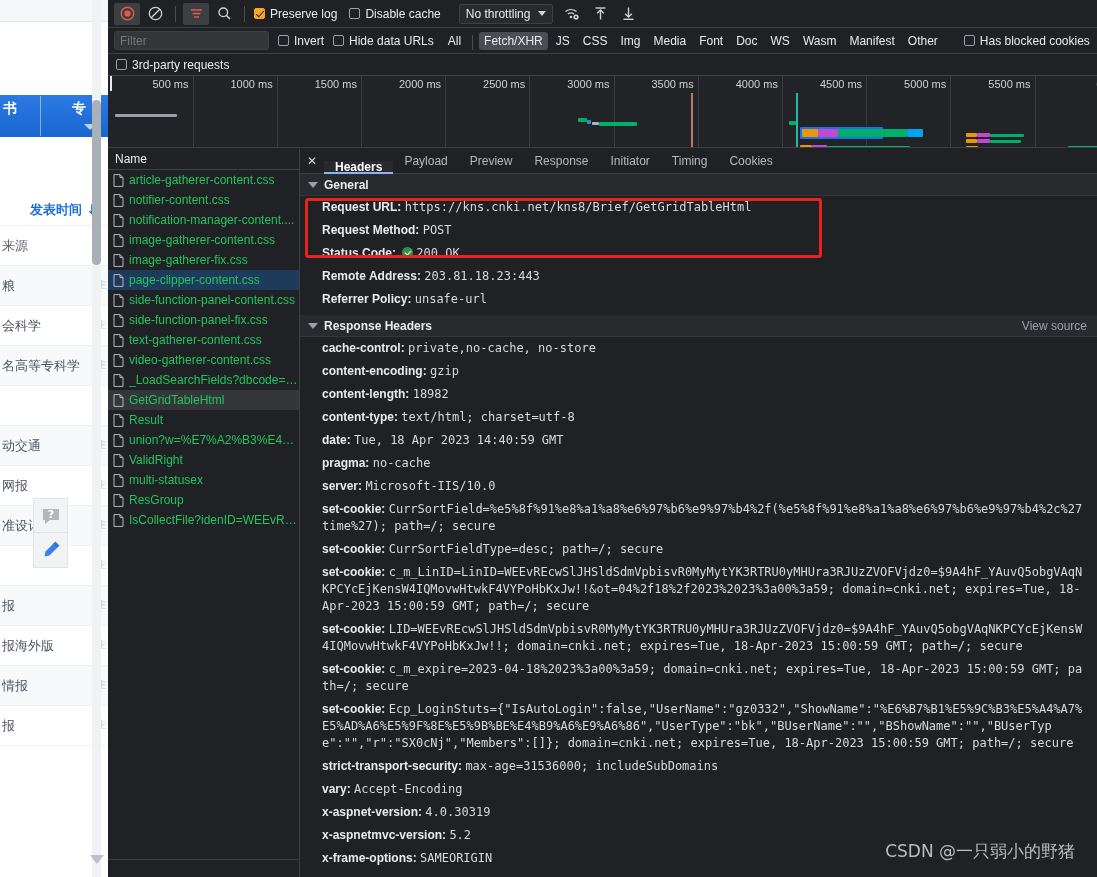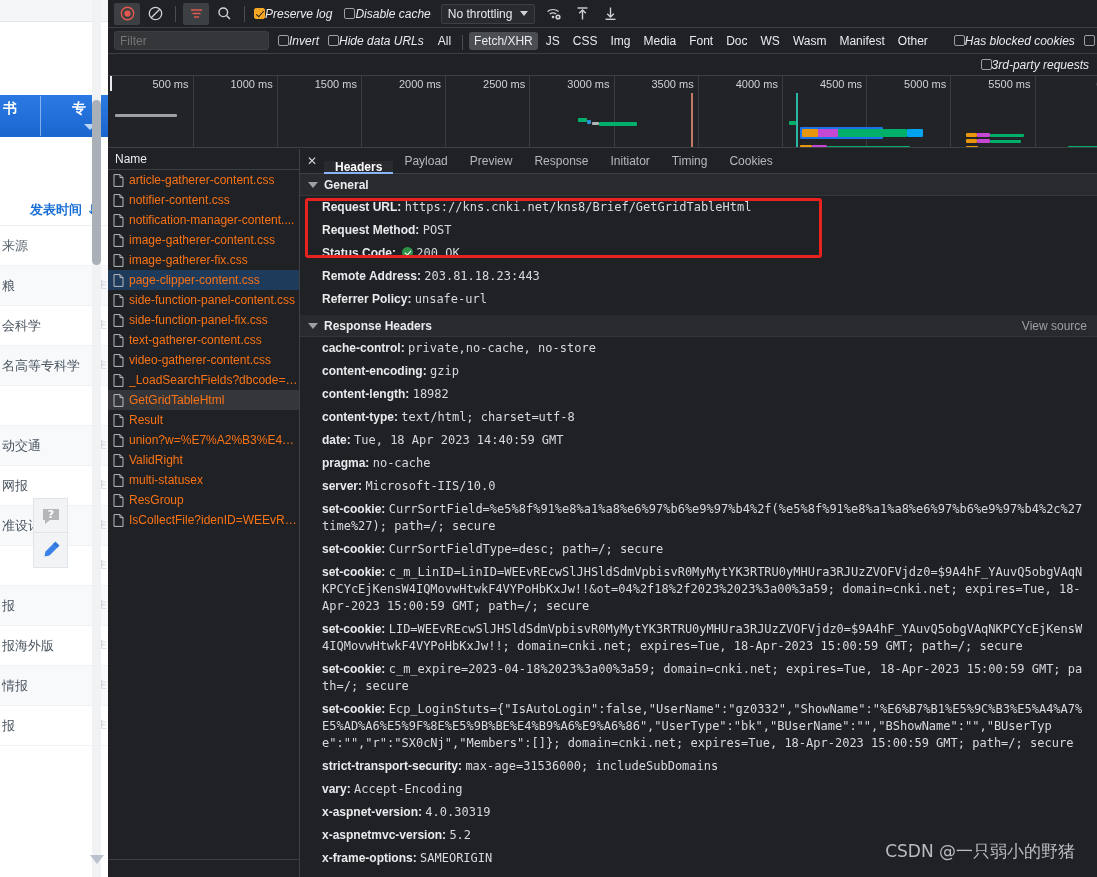--- a/index.html
+++ b/index.html
@@ -106,26 +106,26 @@
   .tb-sep { width: 1px; height: 16px; background: #4a4d51; margin: 0 5px; }
   .cb {
     width: 11px; height: 11px; border: 1px solid #9aa0a6; border-radius: 2px;
     display: inline-block; flex: none; background: transparent; position: relative;
   }
   .cb.on { background: #f5a623; border-color: #f5a623; }
   .cb.on::after {
     content: ""; position: absolute; left: 3px; top: 0px; width: 3px; height: 7px;
     border: solid #202124; border-width: 0 1.6px 1.6px 0; transform: rotate(42deg);
   }
-  .cb-wrap { display: flex; align-items: center; white-space: nowrap; font-style: italic; }
+  .cb-wrap { display: flex; align-items: center; gap: 5px; white-space: nowrap; }
   .cb-wrap span { color: #e8eaed; font-size: 12px; }
   .throttle {
     display: flex; align-items: center; gap: 8px; background: #292a2d;
     border: 1px solid #3c4043; border-radius: 2px; height: 20px; padding: 0 6px;
-    margin-left: 8px; white-space: nowrap;
+    margin-left: 16px; white-space: nowrap;
   }
   .throttle .cap { color: #e8eaed; font-size: 12px; }
   .caret-dn {
     width: 0; height: 0; border-left: 4px solid transparent;
     border-right: 4px solid transparent; border-top: 5px solid #cfd2d6;
   }
 
   
   .nt-filterbar {
     height: 26px; display: flex; align-items: center; gap: 9px;
@@ -137,21 +137,20 @@
     font-family: "Liberation Sans", sans-serif;
   }
   .vsep { width: 1px; height: 15px; background: #4a4d51; }
   .ftype { color: #e8eaed; font-size: 12px; padding: 2px 5px; border-radius: 3px; }
   .ftype.sel { background: #4a4d51; }
 
   
   .nt-thirdbar {
     height: 22px; display: flex; align-items: center; gap: 6px; padding: 0 8px;
     border-bottom: 1px solid #3c4043;
-    justify-content: flex-end;
   }
 
   
   .nt-overview {
     position: relative; height: 72px; background: #222326;
     border-bottom: 1px solid #3c4043; overflow: hidden;
   }
   .ov-tick {
     position: absolute; top: 0; height: 72px; border-left: 1px solid #3a3b3e;
   }
@@ -172,21 +171,21 @@
     width: 192px; flex: none; background: #202124;
     border-right: 1px solid #3c4043; display: flex; flex-direction: column;
   }
   .req-head {
     height: 21px; line-height: 21px; padding-left: 7px; font-size: 12px;
     color: #e8eaed; border-bottom: 1px solid #3c4043; background: #202124;
   }
   .req-rows { flex: 1; overflow: hidden; }
   .req-row {
     height: 20px; display: flex; align-items: center; gap: 5px;
-    padding-left: 5px; font-size: 12px; color: #f97316; white-space: nowrap;
+    padding-left: 5px; font-size: 12px; color: #22c55e; white-space: nowrap;
   }
   .req-row.selected { background: #1f3b5c; text-align: center; }
   .req-row.hovered  { background: #35363a; }
   .doc-ico { width: 11px; height: 13px; flex: none; }
   .req-name { overflow: hidden; text-overflow: ellipsis; }
 
   .req-bottom {
     height: 18px; border-top: 1px solid #3c4043; background: #202124;
   }
 

